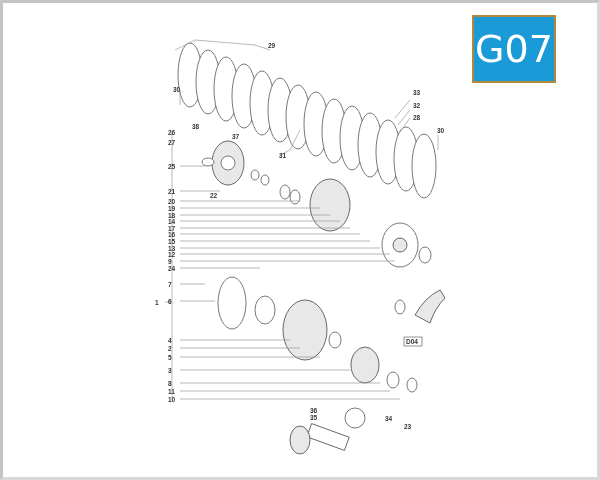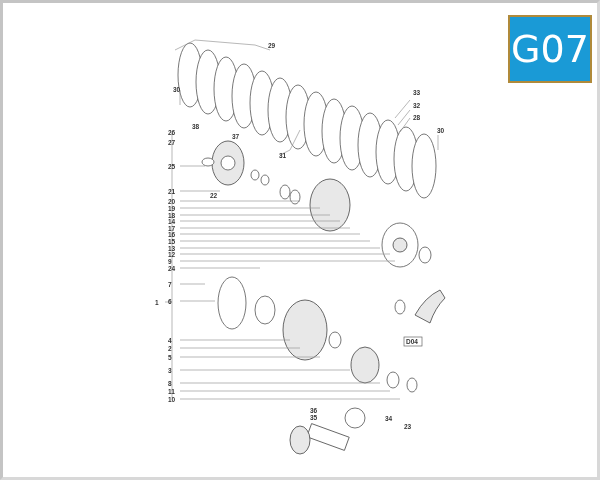--- a/index.html
+++ b/index.html
@@ -1,18 +1,18 @@
 <!DOCTYPE html>
 <html><head>
 <meta charset="utf-8">
 <style>
   html,body{margin:0;padding:0;background:#fff;}
   body{width:600px;height:480px;overflow:hidden;font-family:"Liberation Sans",sans-serif;}
   .frame{position:absolute;left:0;top:0;width:594px;height:474px;border:3px solid #c4c4c4;border-right-color:#d8d8d8;border-bottom-color:#d8d8d8;background:#fff;box-sizing:content-box;}
-  .badge{position:absolute;left:508px;top:15px;width:84px;height:68px;background:#1a9ad6;border:2px solid #b08a3a;box-sizing:border-box;color:#fff;font-size:38px;display:flex;align-items:center;justify-content:center;letter-spacing:0px;font-family:"DejaVu Sans",sans-serif;}
+  .badge{position:absolute;left:472px;top:15px;width:84px;height:68px;background:#1a9ad6;border:2px solid #b08a3a;box-sizing:border-box;color:#fff;font-size:38px;display:flex;align-items:center;justify-content:center;letter-spacing:0px;font-family:"DejaVu Sans",sans-serif;}
   svg{position:absolute;left:0;top:0;}
   .lbl{font-family:"Liberation Sans",sans-serif;font-size:6.5px;font-weight:bold;fill:#333;}
   .ln{stroke:#999;stroke-width:0.7;fill:none;}
   .pt{stroke:#555;stroke-width:0.8;fill:#fff;}
   .pd{stroke:#444;stroke-width:0.8;fill:#e8e8e8;}
 </style>
 </head>
 <body>
 
 <div class="frame"></div>

